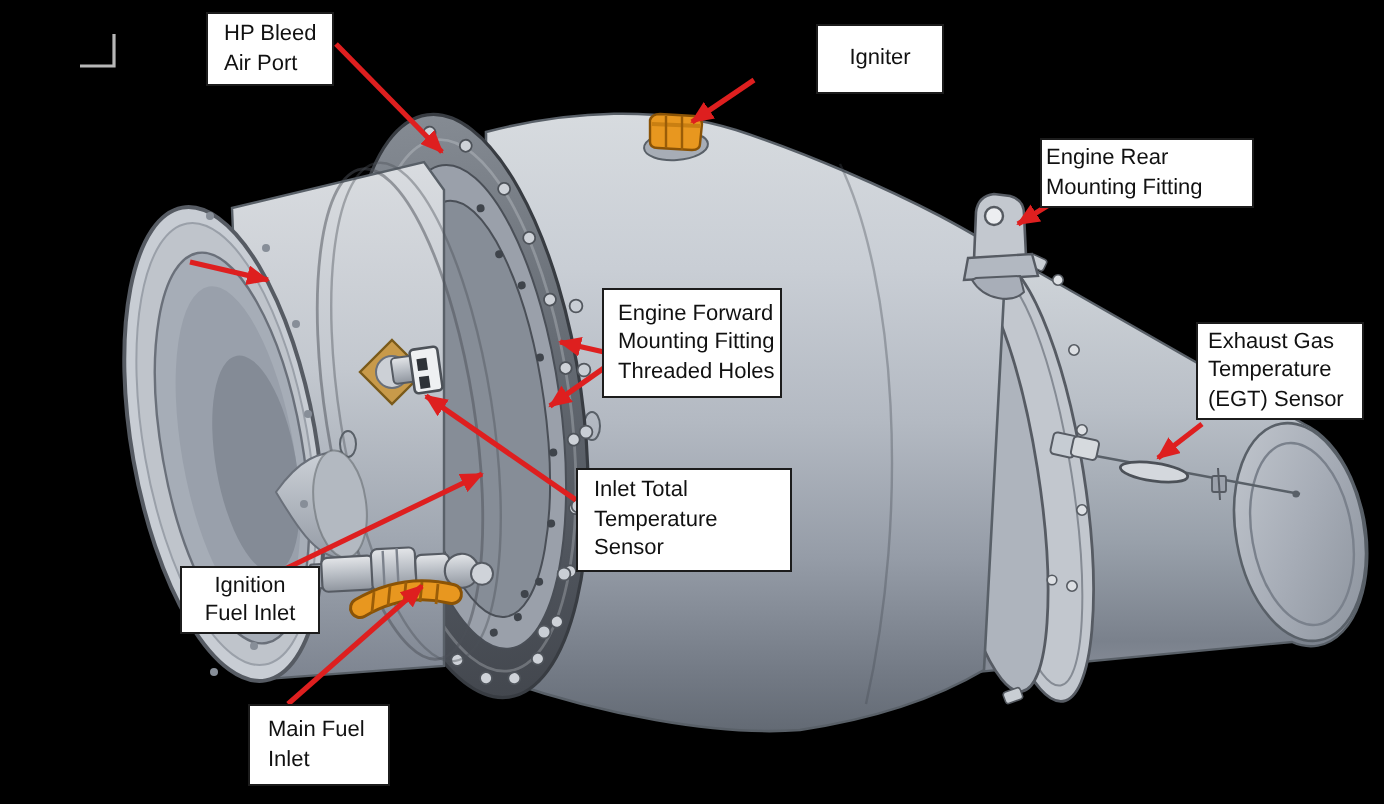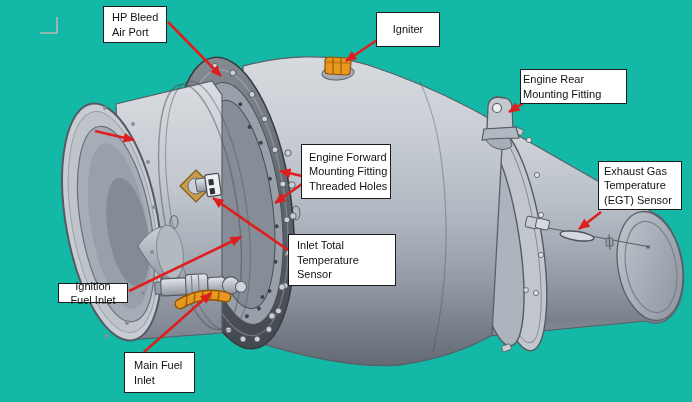--- a/index.html
+++ b/index.html
@@ -1,37 +1,37 @@
 <!DOCTYPE html>
 <html><head>
 <meta charset="utf-8">
 <style>
   html,body{margin:0;padding:0;background:#fff;}
   #stage{
-    position:relative;width:692px;height:402px;background:#14b8a6;overflow:hidden;
+    position:relative;width:692px;height:402px;background:#000000;overflow:hidden;
     font-family:"Liberation Sans", sans-serif;
   }
   #engine-svg{position:absolute;left:0;top:0;display:block;}
   .callout{
     position:absolute;box-sizing:border-box;background:#ffffff;
     border:1.5px solid #1c1c1c;color:#111;
     font-size:11px;line-height:14.5px;white-space:pre-line;
     display:flex;flex-direction:column;justify-content:center;
     z-index:5;
   }
   .callout.left{align-items:flex-start;text-align:left;}
-  .callout.center{align-items:center;text-align:center;}
+  .callout.center{align-items:center;text-align:center;margin-left:32px;}
   #cb-hp    {left:103px;top:6px;  width:64px; height:37px;padding-left:8px;}
   #cb-ign   {left:376px;top:12px; width:64px; height:35px;}
   #cb-rear  {left:520px;top:69px; width:107px;height:35px;padding-left:2px;}
   #cb-ainlet{left:13px; top:115px;width:80px; height:52px;padding-left:7px;}
   #cb-fwd   {left:301px;top:144px;width:90px;height:55px;padding-left:7px;}
   #cb-egt   {left:598px;top:161px;width:84px; height:49px;padding-left:5px;}
   #cb-itts  {left:288px;top:234px;width:108px; height:52px;padding-left:8px;}
-  #cb-ignf  {left:58px; top:283px;width:70px; height:20px;}
+  #cb-ignf  {left:58px; top:283px;width:70px; height:34px;}
   #cb-main  {left:97px; top:352px;width:71px; height:41px;padding-left:9px;margin-left:27px;}
 </style>
 </head>
 <body>
 
 <div id="stage">
 
 <svg id="engine-svg" width="692" height="402" viewBox="0 0 692 402">
   <defs>
     <linearGradient id="gBody" x1="0" y1="0" x2="0" y2="1">

